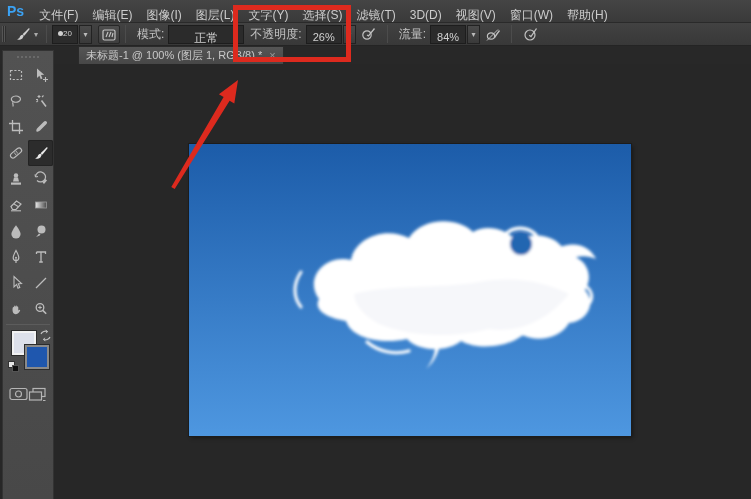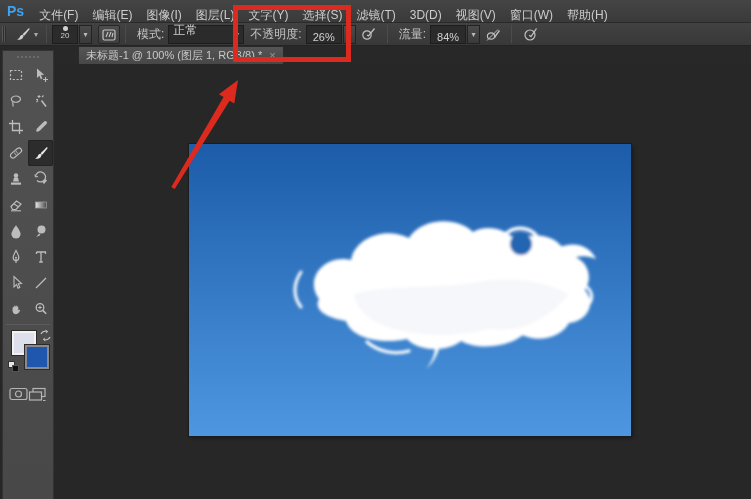--- a/index.html
+++ b/index.html
@@ -17,30 +17,30 @@
   
   .optionsbar { position:absolute; left:0; top:23px; width:751px; height:23px;
     background:linear-gradient(#424242,#383838); border-bottom:1px solid #242424;
     display:flex; align-items:center; }
   .ob-grip { width:4px; height:16px; margin:0 5px 0 2px;
     background:repeating-linear-gradient(90deg,#555 0 1px,#2e2e2e 1px 2px); }
   .ob-sep { width:1px; height:18px; background:#2d2d2d; border-right:1px solid #4c4c4c; margin:0 5px; }
   .opt-label { font-size:12px; color:#c2c2c2; margin:0 4px 0 6px; white-space:nowrap; }
   .tool-preset { display:flex; align-items:center; gap:2px; padding:1px 3px; }
   .bp-box { width:26px; height:19px; background:#2b2b2b; border:1px solid #1d1d1d;
-    display:flex; flex-direction:column; align-items:center; justify-content:flex-start; line-height:1; }
+    display:flex; flex-direction:row; align-items:center; justify-content:center; line-height:1; }
   .bp-dot { width:5px; height:5px; border-radius:50%; background:#cfcfcf; margin-bottom:1px; }
   .bp-size { font-size:8px; color:#cfcfcf; }
   .dd-btn { width:13px; height:19px; background:linear-gradient(#4a4a4a,#3a3a3a); border:1px solid #222;
     color:#bbb; font-size:8px; display:flex; align-items:center; justify-content:center; margin-left:1px; }
   .panel-toggle { width:22px; height:19px; background:linear-gradient(#4e4e4e,#3e3e3e);
     border:1px solid #272727; border-radius:2px; margin-left:6px;
     display:flex; align-items:center; justify-content:center; }
   .select { height:19px; min-width:76px; background:#2b2b2b; border:1px solid #1d1d1d;
-    display:flex; align-items:flex-end; justify-content:space-between; padding:4px 4px; }
+    display:flex; align-items:center; justify-content:space-between; padding:4px 4px;flex-direction:column; }
   .select .val { font-size:12px; color:#d0d0d0; }
   .select .arr { font-size:8px; color:#999; }
   .field { height:19px; width:36px; background:#2b2b2b; border:1px solid #1d1d1d;
     display:flex; align-items:flex-end; justify-content:center; font-size:11px; color:#d0d0d0; }
   .ob-icon { display:flex; align-items:center; justify-content:center; width:22px; height:19px; margin:0 2px; }
 
   
   .tabbar { position:absolute; left:0; top:46px; width:751px; height:18px; background:#282828; }
   .doc-tab { position:absolute; left:78px; top:0; height:18px; padding:0 7px;
     background:linear-gradient(#555,#474747); border:1px solid #2a2a2a; border-bottom:none;

